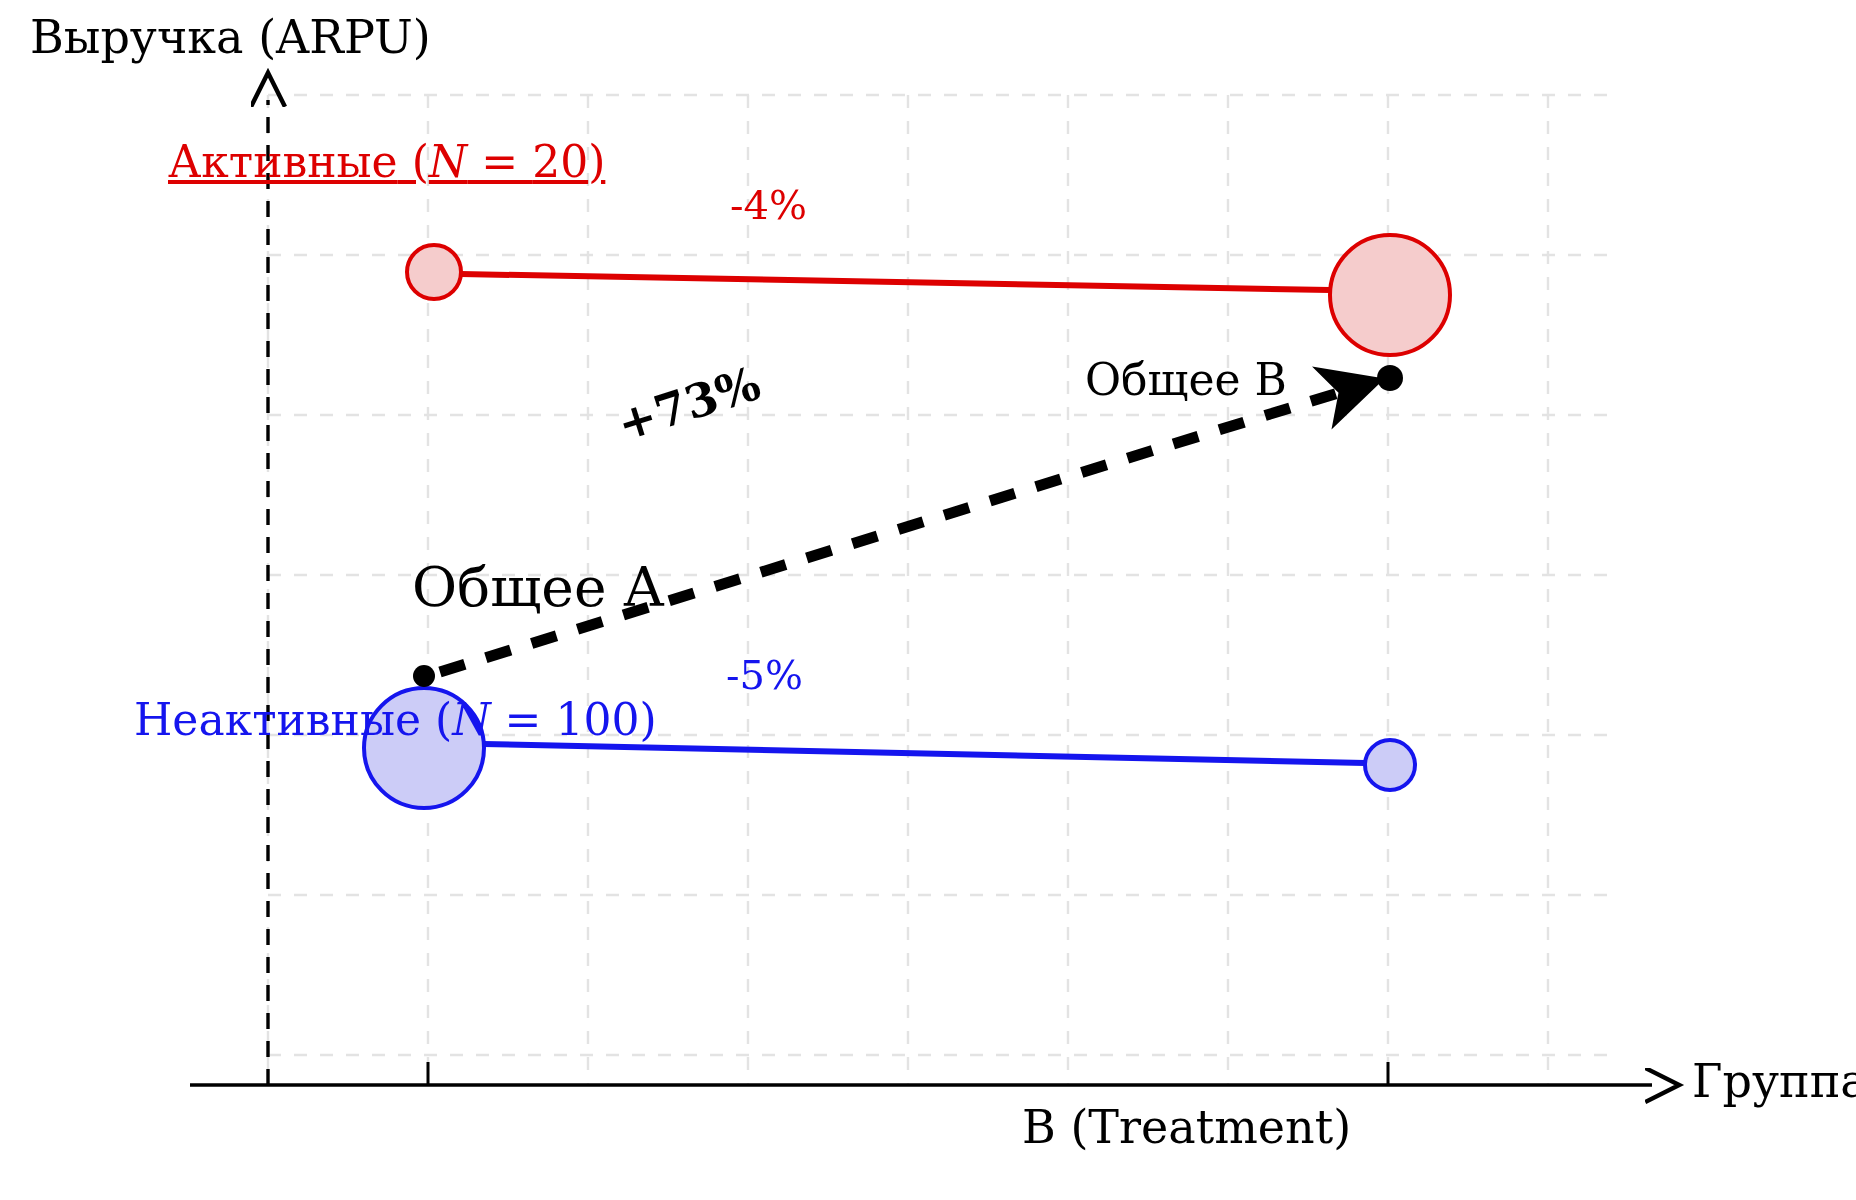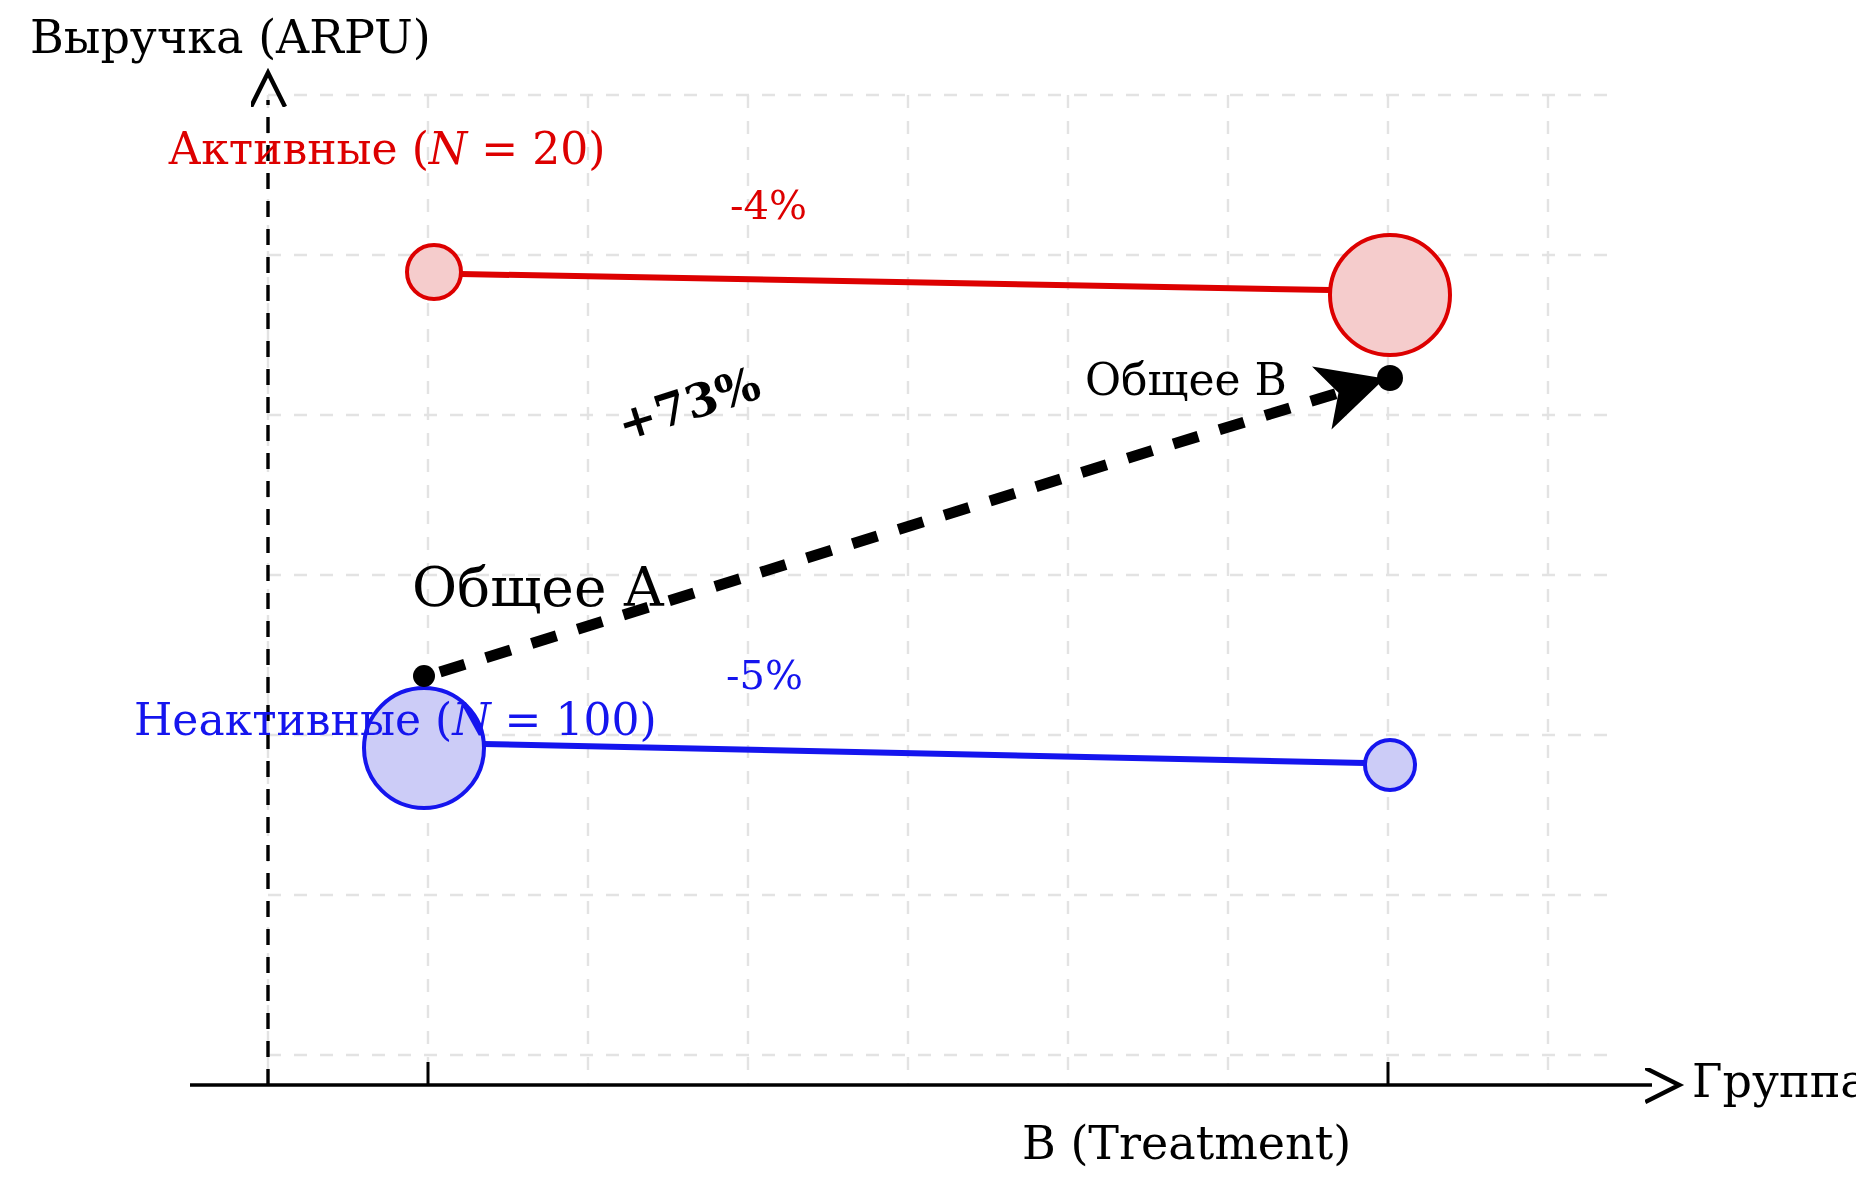--- a/index.html
+++ b/index.html
@@ -46,27 +46,27 @@
   }
   #tick-label-a {
     left: 240px;
     top: 1104px;
     font-size: 46px;
   }
   #tick-label-b {
     left: 1022px;
     top: 1104px;
     font-size: 46px;
-    margin-top: 16px;
   }
   #series-label-active {
     left: 168px;
-    top: 127px;
+    top: 140px;
     font-size: 44px;
     color: #dd0000;
+    text-decoration: underline;
   }
   #series-label-inactive {
     left: 134px;
     top: 698px;
     font-size: 44px;
     color: #1515ee;
     text-align: right;
   }
   #delta-active {
     left: 730px;

